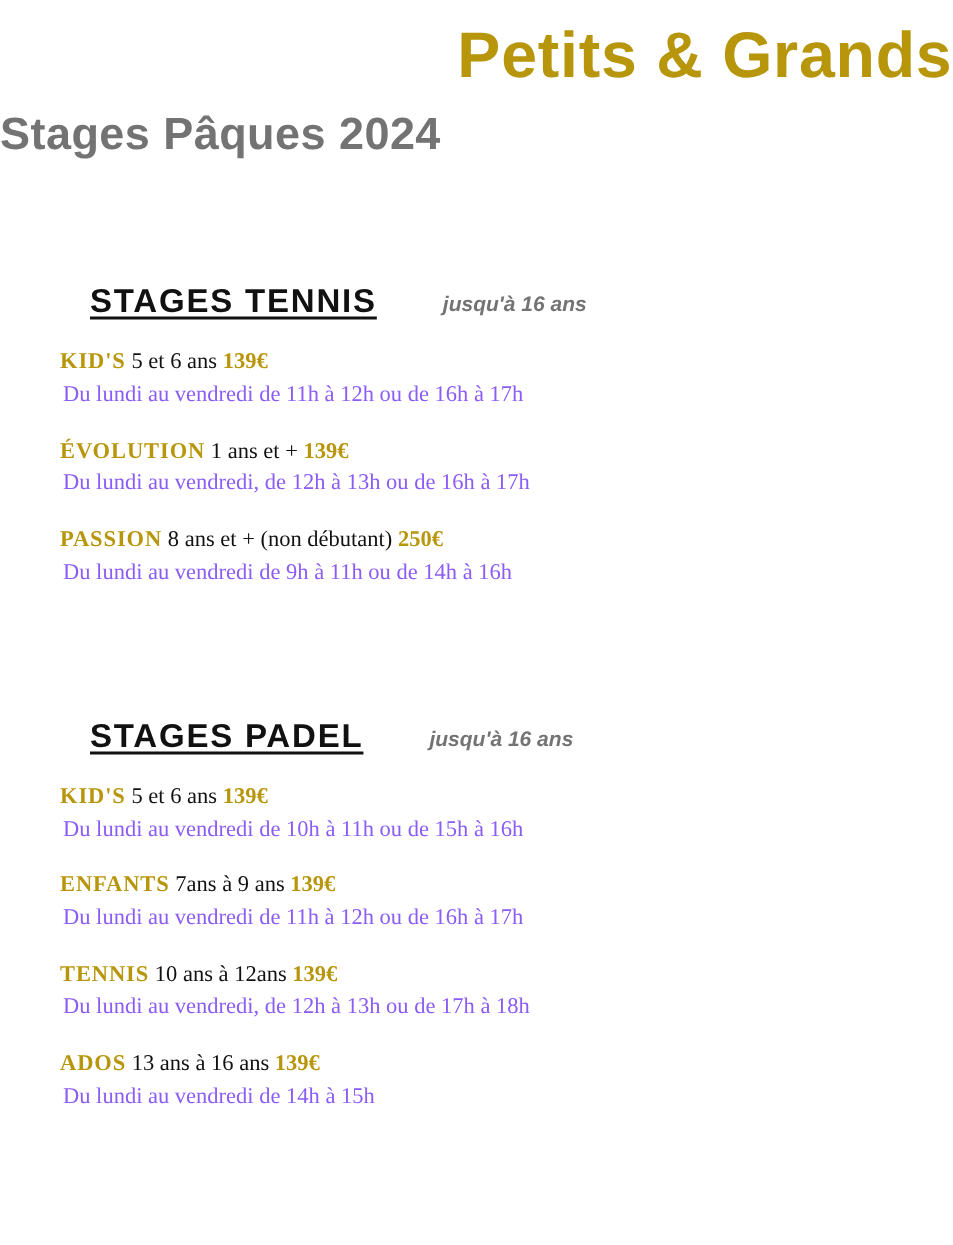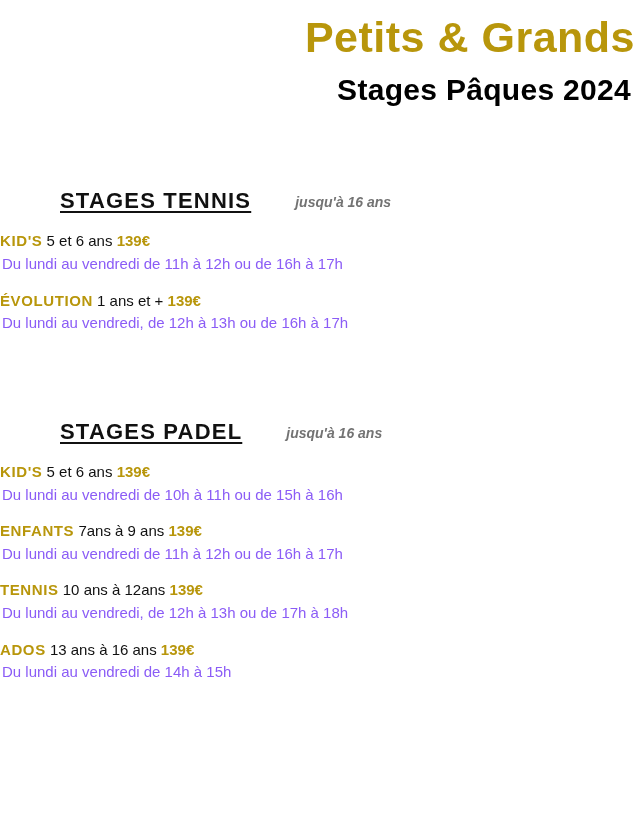--- a/index.html
+++ b/index.html
@@ -25,25 +25,25 @@
   .title-main {
     text-align: right;
     color: #b8960b;
     font-size: 43px;
     font-weight: bold;
     letter-spacing: 0.5px;
     margin: 14px 0 0 0;
     line-height: 1.1;
   }
   .title-sub {
-    text-align: right;
-    color: #000000;
+    text-align: left;
+    color: #737373;
     font-size: 30px;
     font-weight: bold;
-    margin: 12px 4px 0 0;
+    margin: 12px 18px 0 0;
     line-height: 1.1;
     letter-spacing: 0.3px;
   }
   .section {
     margin-top: 0;
   }
   .section-head {
     display: flex;
     align-items: baseline;
     padding-left: 60px;
@@ -59,21 +59,23 @@
   .section-note {
     font-size: 14px;
     font-weight: bold;
     color: #737373;
     margin-left: 44px;
     position: relative;
     top: -1px;
     font-style: italic;
   }
   .entry {
+    padding-left: 40px;
     margin-top: 18px;
+    font-family: Liberation Serif, serif;
   }
   .entry-line1 {
     font-size: 15px;
     line-height: 1.25;
   }
   .lvl {
     color: #b8960b;
     font-weight: bold;
     letter-spacing: 0.6px;
   }
@@ -121,20 +123,28 @@
 
     <div class="entry">
       <div class="entry-line1">
         <span class="lvl">ÉVOLUTION</span>
         <span class="ages">1 ans et +</span>
         <span class="price">139€</span>
       </div>
       <div class="entry-line2">Du lundi au vendredi, de 12h à 13h ou de 16h à 17h</div>
     </div>
 
+    <div class="entry">
+      <div class="entry-line1">
+        <span class="lvl">PASSION</span>
+        <span class="ages">8 ans et + (non débutant)</span>
+        <span class="price">250€</span>
+      </div>
+      <div class="entry-line2">Du lundi au vendredi de 9h à 11h ou de 14h à 16h</div>
+    </div>
   </div>
 
   <div class="gap-tennis"></div>
 
   <div class="section">
     <div class="section-head">
       <span class="section-title">STAGES PADEL</span>
       <span class="section-note">jusqu'à 16 ans</span>
     </div>
 

